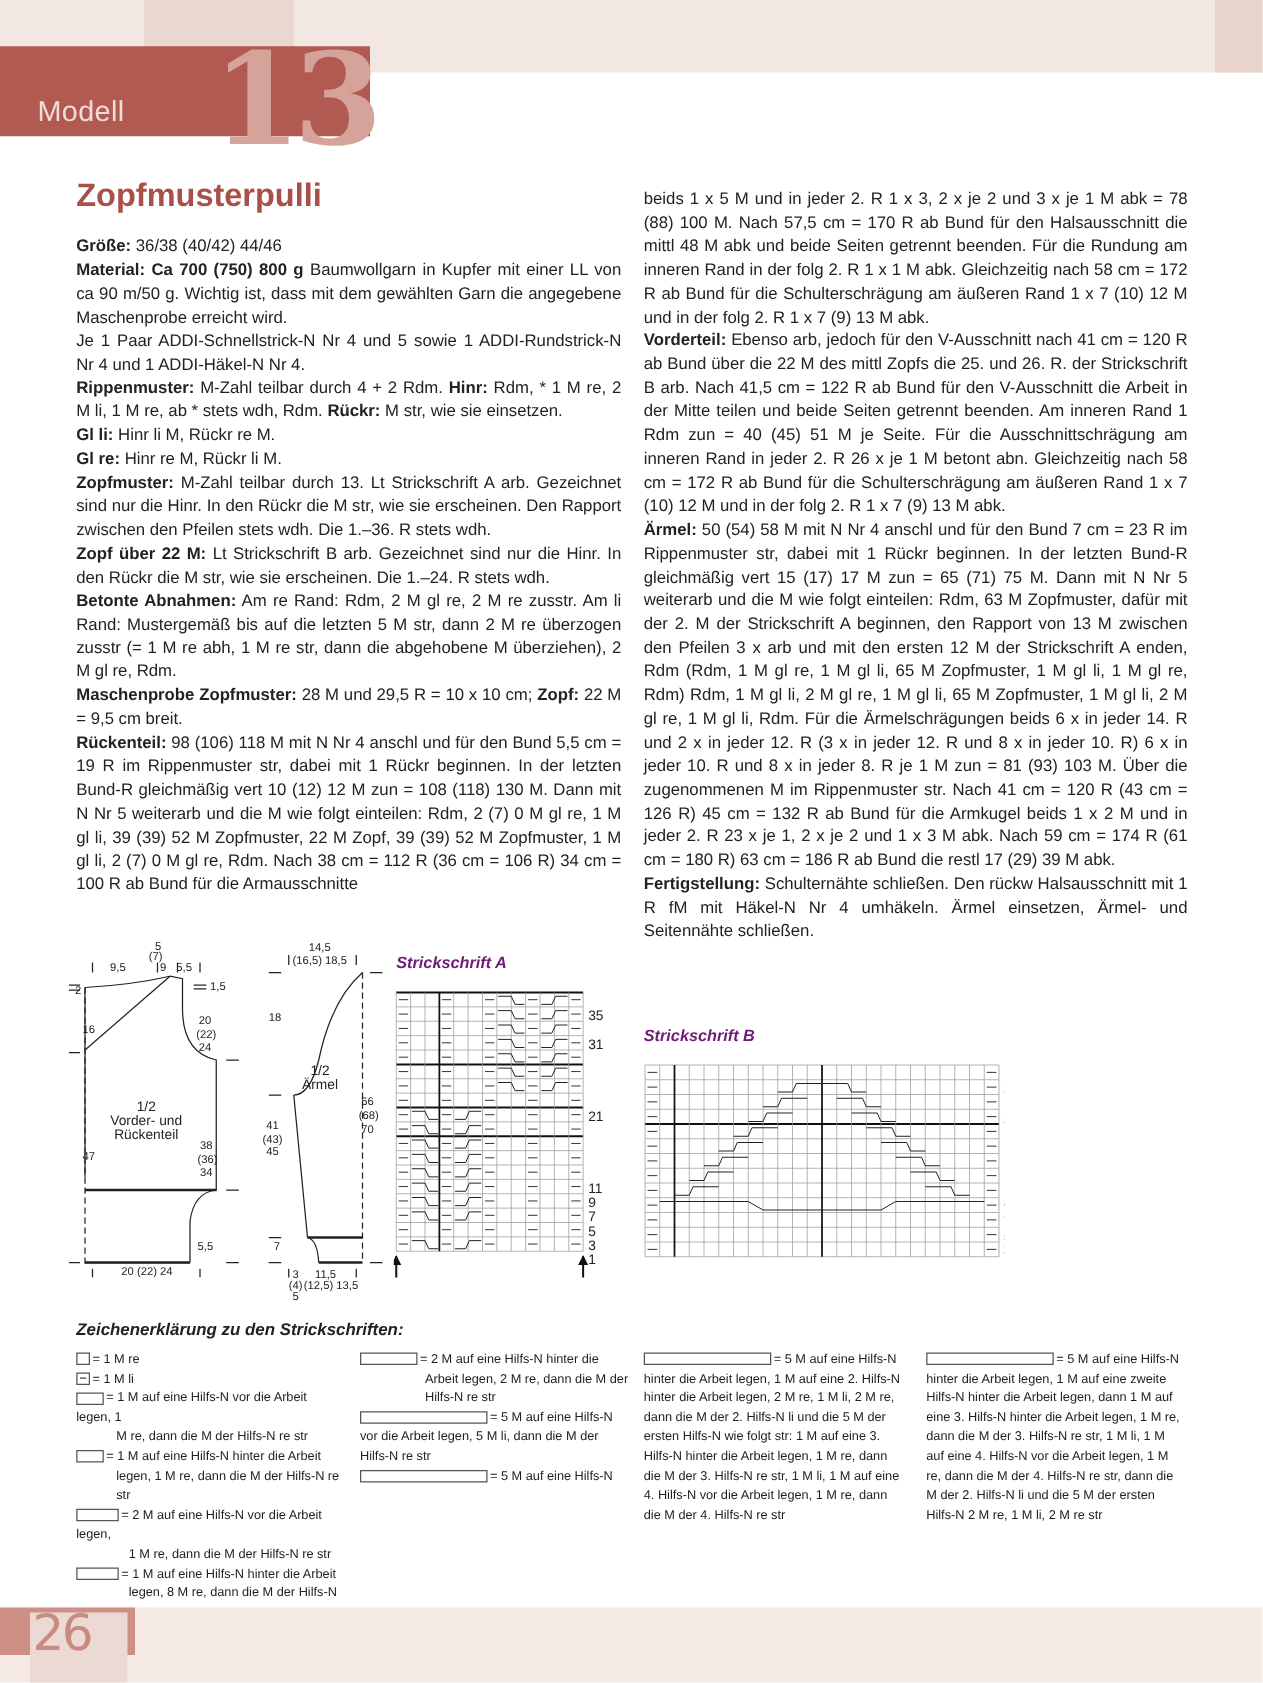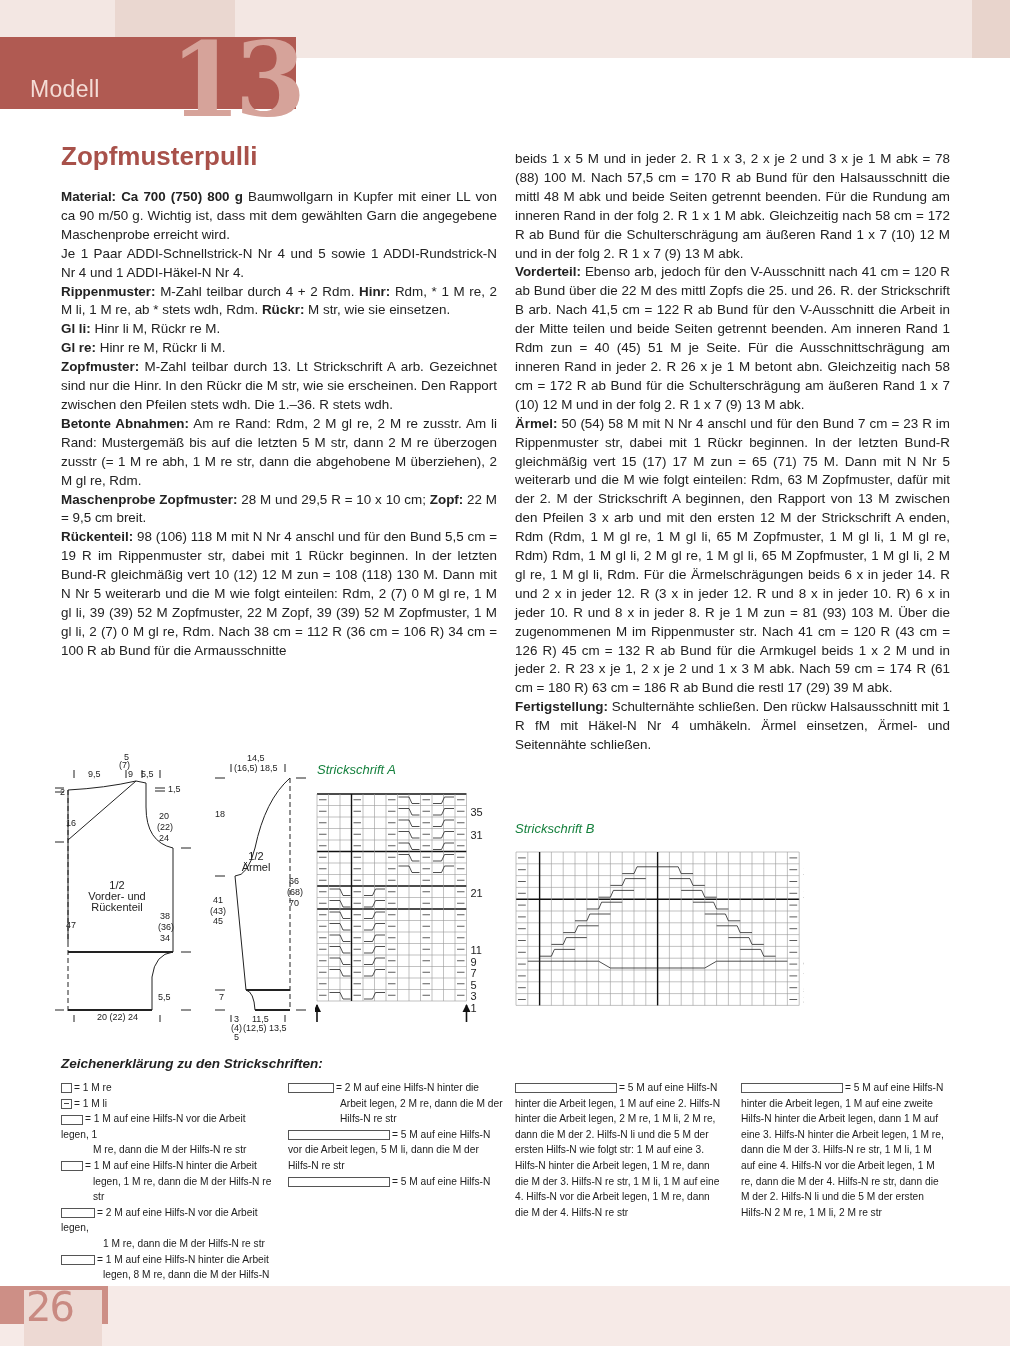--- a/index.html
+++ b/index.html
@@ -10,21 +10,21 @@
   .band-top .blk2{position:absolute;left:972px;top:0;width:38px;height:58px;background:#e8d4cc;}
   .header-bar{position:absolute;left:0;top:37px;width:296px;height:72px;background:#b05a52;}
   .modell-label{position:absolute;left:30px;top:76px;font-size:23px;font-weight:normal;color:#f4dcd6;letter-spacing:0.3px;}
   .modell-num{position:absolute;left:170px;top:30px;font-family:"DejaVu Serif",serif;font-size:102px;line-height:100px;color:#d6a39a;font-weight:bold;letter-spacing:-6px;}
   .title{position:absolute;left:61px;top:141px;font-size:26px;font-weight:bold;color:#a8514a;}
   .col{position:absolute;font-size:13.4px;line-height:18.9px;text-align:justify;}
   .col p{margin:0;}
   .col b{font-weight:bold;}
   .col-left{left:61px;top:188px;width:436px;}
   .col-right{left:515px;top:150px;width:435px;}
-  .chart-title{position:absolute;font-size:13px;font-weight:normal;font-style:italic;color:#15803d;}
+  .chart-title{position:absolute;font-size:13px;font-weight:bold;font-style:italic;color:#701a75;}
   .legend-title{position:absolute;left:61px;top:1056px;font-size:13.5px;font-weight:bold;font-style:italic;}
   .legend-col{position:absolute;font-family:"Liberation Sans",sans-serif;font-size:10.2px;line-height:15.6px;color:#222;}
   .legend-col .item{margin:0;}
   .legend-col .ind{padding-left:32px;display:block;}
   .sym{display:inline-block;border:1px solid #555;height:8px;vertical-align:middle;margin-right:2px;background:#fff;position:relative;}
   .sym.sq{width:9px;}
   .sym.dash::after{content:"";position:absolute;left:2px;right:2px;top:3px;border-top:1px solid #444;}
   .sym.w2{width:20px;} .sym.w3{width:32px;} .sym.wlong{width:100px;}
   .footer-band{position:absolute;left:0;top:1286px;width:1010px;height:60px;background:#f6eae7;}
   .footer-red{position:absolute;left:0;top:1286px;width:108px;height:38px;background:#cd8f86;}
@@ -39,26 +39,28 @@
   <div class="blk1"></div>
   <div class="blk2"></div>
 </div>
 <div class="header-bar"></div>
 <div class="modell-label">Modell</div>
 <div class="modell-num">13</div>
 
 <h1 class="title" style="margin:0">Zopfmusterpulli</h1>
 
 <div class="col col-left">
+  <p><b>Größe:</b><span> 36/38 (40/42) 44/46</span></p>
   <p><b>Material: Ca 700 (750) 800 g</b><span> Baumwollgarn in Kupfer mit einer LL von ca 90 m/50 g. Wichtig ist, dass mit dem gewählten Garn die angegebene Maschenprobe erreicht wird.</span></p>
   <p><span>Je 1 Paar ADDI-Schnellstrick-N Nr 4 und 5 sowie 1 ADDI-Rundstrick-N Nr 4 und 1 ADDI-Häkel-N Nr 4.</span></p>
   <p><b>Rippenmuster:</b><span> M-Zahl teilbar durch 4 + 2 Rdm. </span><b>Hinr:</b><span> Rdm, * 1 M re, 2 M li, 1 M re, ab * stets wdh, Rdm. </span><b>Rückr:</b><span> M str, wie sie einsetzen.</span></p>
   <p><b>Gl li:</b><span> Hinr li M, Rückr re M.</span></p>
   <p><b>Gl re:</b><span> Hinr re M, Rückr li M.</span></p>
   <p><b>Zopfmuster:</b><span> M-Zahl teilbar durch 13. Lt Strickschrift A arb. Gezeichnet sind nur die Hinr. In den Rückr die M str, wie sie erscheinen. Den Rapport zwischen den Pfeilen stets wdh. Die 1.–36. R stets wdh.</span></p>
+  <p><b>Zopf über 22 M:</b><span> Lt Strickschrift B arb. Gezeichnet sind nur die Hinr. In den Rückr die M str, wie sie erscheinen. Die 1.–24. R stets wdh.</span></p>
   <p><b>Betonte Abnahmen:</b><span> Am re Rand: Rdm, 2 M gl re, 2 M re zusstr. Am li Rand: Mustergemäß bis auf die letzten 5 M str, dann 2 M re überzogen zusstr (= 1 M re abh, 1 M re str, dann die abgehobene M überziehen), 2 M gl re, Rdm.</span></p>
   <p><b>Maschenprobe Zopfmuster:</b><span> 28 M und 29,5 R = 10 x 10 cm; </span><b>Zopf:</b><span> 22 M = 9,5 cm breit.</span></p>
   <p><b>Rückenteil:</b><span> 98 (106) 118 M mit N Nr 4 anschl und für den Bund 5,5 cm = 19 R im Rippenmuster str, dabei mit 1 Rückr beginnen. In der letzten Bund-R gleichmäßig vert 10 (12) 12 M zun = 108 (118) 130 M. Dann mit N Nr 5 weiterarb und die M wie folgt einteilen: Rdm, 2 (7) 0 M gl re, 1 M gl li, 39 (39) 52 M Zopfmuster, 22 M Zopf, 39 (39) 52 M Zopfmuster, 1 M gl li, 2 (7) 0 M gl re, Rdm. Nach 38 cm = 112 R (36 cm = 106 R) 34 cm = 100 R ab Bund für die Armausschnitte</span></p>
 </div>
 
 <div class="col col-right">
   <p><span>beids 1 x 5 M und in jeder 2. R 1 x 3, 2 x je 2 und 3 x je 1 M abk = 78 (88) 100 M. Nach 57,5 cm = 170 R ab Bund für den Halsausschnitt die mittl 48 M abk und beide Seiten getrennt beenden. Für die Rundung am inneren Rand in der folg 2. R 1 x 1 M abk. Gleichzeitig nach 58 cm = 172 R ab Bund für die Schulterschrägung am äußeren Rand 1 x 7 (10) 12 M und in der folg 2. R 1 x 7 (9) 13 M abk.</span></p>
   <p><b>Vorderteil:</b><span> Ebenso arb, jedoch für den V-Ausschnitt nach 41 cm = 120 R ab Bund über die 22 M des mittl Zopfs die 25. und 26. R. der Strickschrift B arb. Nach 41,5 cm = 122 R ab Bund für den V-Ausschnitt die Arbeit in der Mitte teilen und beide Seiten getrennt beenden. Am inneren Rand 1 Rdm zun = 40 (45) 51 M je Seite. Für die Ausschnittschrägung am inneren Rand in jeder 2. R 26 x je 1 M betont abn. Gleichzeitig nach 58 cm = 172 R ab Bund für die Schulterschrägung am äußeren Rand 1 x 7 (10) 12 M und in der folg 2. R 1 x 7 (9) 13 M abk.</span></p>
   <p><b>Ärmel:</b><span> 50 (54) 58 M mit N Nr 4 anschl und für den Bund 7 cm = 23 R im Rippenmuster str, dabei mit 1 Rückr beginnen. In der letzten Bund-R gleichmäßig vert 15 (17) 17 M zun = 65 (71) 75 M. Dann mit N Nr 5 weiterarb und die M wie folgt einteilen: Rdm, 63 M Zopfmuster, dafür mit der 2. M der Strickschrift A beginnen, den Rapport von 13 M zwischen den Pfeilen 3 x arb und mit den ersten 12 M der Strickschrift A enden, Rdm (Rdm, 1 M gl re, 1 M gl li, 65 M Zopfmuster, 1 M gl li, 1 M gl re, Rdm) Rdm, 1 M gl li, 2 M gl re, 1 M gl li, 65 M Zopfmuster, 1 M gl li, 2 M gl re, 1 M gl li, Rdm. Für die Ärmelschrägungen beids 6 x in jeder 14. R und 2 x in jeder 12. R (3 x in jeder 12. R und 8 x in jeder 10. R) 6 x in jeder 10. R und 8 x in jeder 8. R je 1 M zun = 81 (93) 103 M. Über die zugenommenen M im Rippenmuster str. Nach 41 cm = 120 R (43 cm = 126 R) 45 cm = 132 R ab Bund für die Armkugel beids 1 x 2 M und in jeder 2. R 23 x je 1, 2 x je 2 und 1 x 3 M abk. Nach 59 cm = 174 R (61 cm = 180 R) 63 cm = 186 R ab Bund die restl 17 (29) 39 M abk.</span></p>
   <p><b>Fertigstellung:</b><span> Schulternähte schließen. Den rückw Halsausschnitt mit 1 R fM mit Häkel-N Nr 4 umhäkeln. Ärmel einsetzen, Ärmel- und Seitennähte schließen.</span></p>

